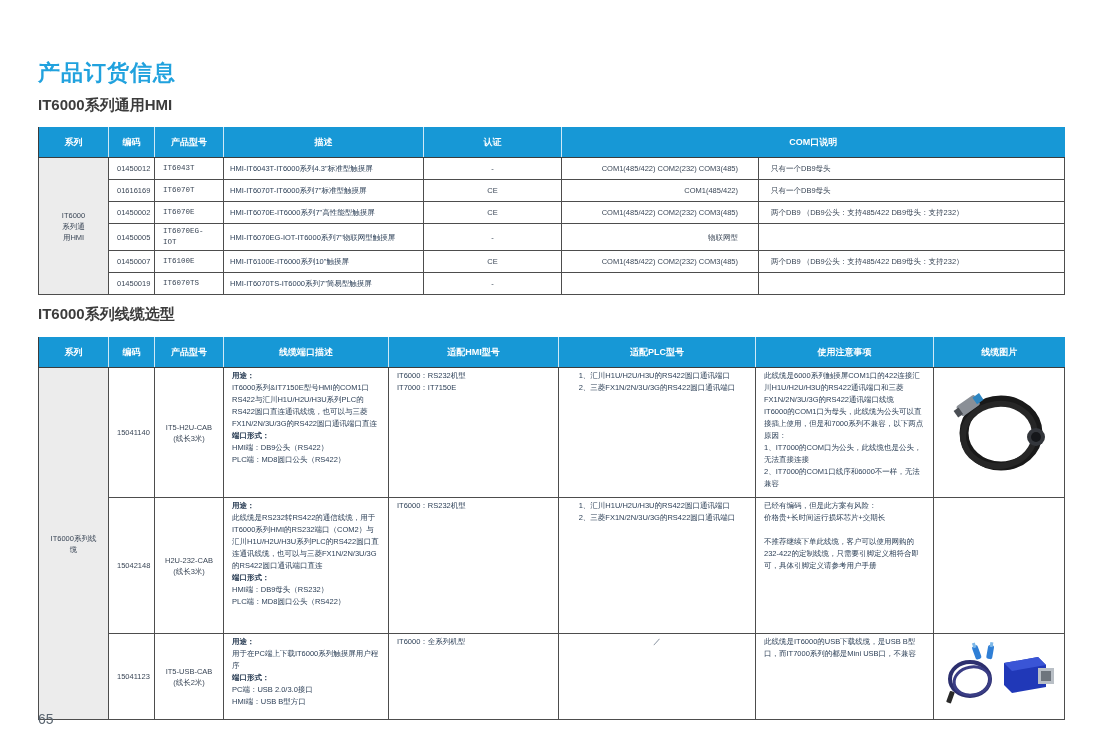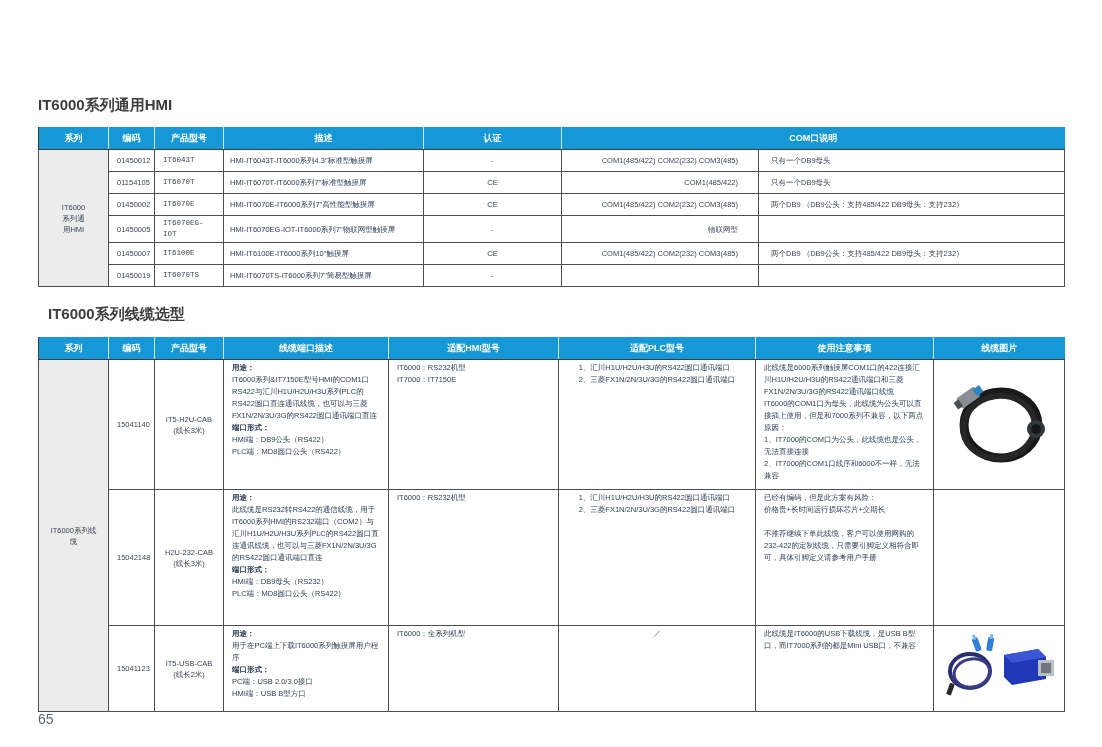--- a/index.html
+++ b/index.html
@@ -3,29 +3,29 @@
 <meta charset="utf-8">
 <style>
   * { margin:0; padding:0; box-sizing:border-box; }
   html,body { width:1102px; height:747px; background:#ffffff;
     font-family:"Liberation Sans","DejaVu Sans",sans-serif; color:#3a4656; }
   .page { position:relative; width:1102px; height:747px; background:#fff; overflow:hidden; }
 
   .doc-title { position:absolute; left:38px; top:58px; font-size:22px; font-weight:bold; color:#21a2de; letter-spacing:1px; }
   .sec-title { position:absolute; left:38px; font-size:15px; font-weight:bold; color:#3c3c3c; }
   .sec1-title { top:96px; }
-  .sec2-title { top:305px;margin-left:10px; }
+  .sec2-title { top:305px; }
   .note { position:absolute; left:38px; top:283px; font-size:8px; color:#4a5568; }
 
   table { border-collapse:collapse; table-layout:fixed; position:absolute; left:38px; background:#fff; }
   #table1 { top:127px; width:1026px; }
   #table2 { top:337px; width:1026px; }
 
   th { background:#1798d6; color:#fff; font-size:9px; font-weight:bold; text-align:center;
-       height:22px; border-left:1px solid #cfe9f7; border-bottom:1px solid #3c3c3c; padding:0; }
+       height:30px; border-left:1px solid #cfe9f7; border-bottom:1px solid #3c3c3c; padding:0; }
   th:first-child { border-left:1px solid #3c3c3c; }
   thead tr { border-top:1px solid #1798d6; }
 
   td { border:1px solid #4d4d4d; font-size:7.5px; vertical-align:middle; padding:2px 20px;
        background:#fff; line-height:11px; }
   td.series { background:#ececec; text-align:center; font-size:7.5px; color:#3a4656; border-bottom:1px solid #4d4d4d; }
   td.center { text-align:center; }
   td.code { padding-left:8px; }
   td.model { padding-left:8px;font-family:Liberation Mono, monospace; }
   td.desc1 { padding-left:6px; color:#2e4158; }
@@ -46,20 +46,21 @@
 
   .page-num { position:absolute; top:711px; font-size:14px; color:#5a6570; }
   .page-num.left { left:38px; }
   .page-num.right { right:38px;margin-top:37px; }
 </style>
 </head>
 <body>
 
 <div class="page">
 
+  <div class="doc-title">产品订货信息</div>
 
   <div class="sec-title sec1-title">IT6000系列通用HMI</div>
 
   <table id="table1">
     <colgroup>
       <col style="width:70px">
         <col style="width:46px">
         <col style="width:69px">
       <col style="width:200px">
         <col style="width:138px">
@@ -80,21 +81,21 @@
       <tr>
         <td class="series" rowspan="6">IT6000系列通用HMI</td>
         <td class="code">01450012</td>
         <td class="model">IT6043T</td>
         <td class="desc1">HMI-IT6043T-IT6000系列4.3"标准型触摸屏</td>
         <td class="center">-</td>
         <td class="comA">COM1(485/422) COM2(232) COM3(485)</td>
         <td class="comB">只有一个DB9母头</td>
       </tr>
       <tr>
-        <td class="code">01154105</td>
+        <td class="code">01616169</td>
         <td class="model">IT6070T</td>
         <td class="desc1">HMI-IT6070T-IT6000系列7"标准型触摸屏</td>
         <td class="center">CE</td>
         <td class="comA">COM1(485/422)</td>
         <td class="comB">只有一个DB9母头</td>
       </tr>
       <tr>
         <td class="code">01450002</td>
         <td class="model">IT6070E</td>
         <td class="desc1">HMI-IT6070E-IT6000系列7"高性能型触摸屏</td>

